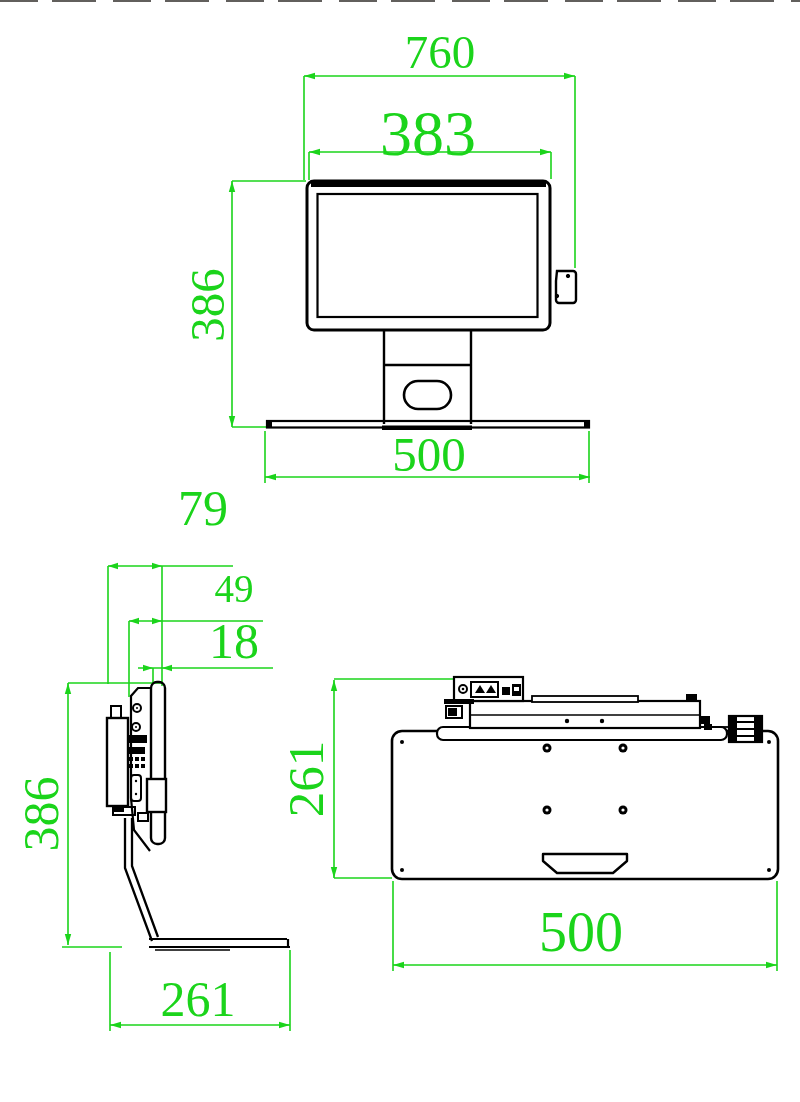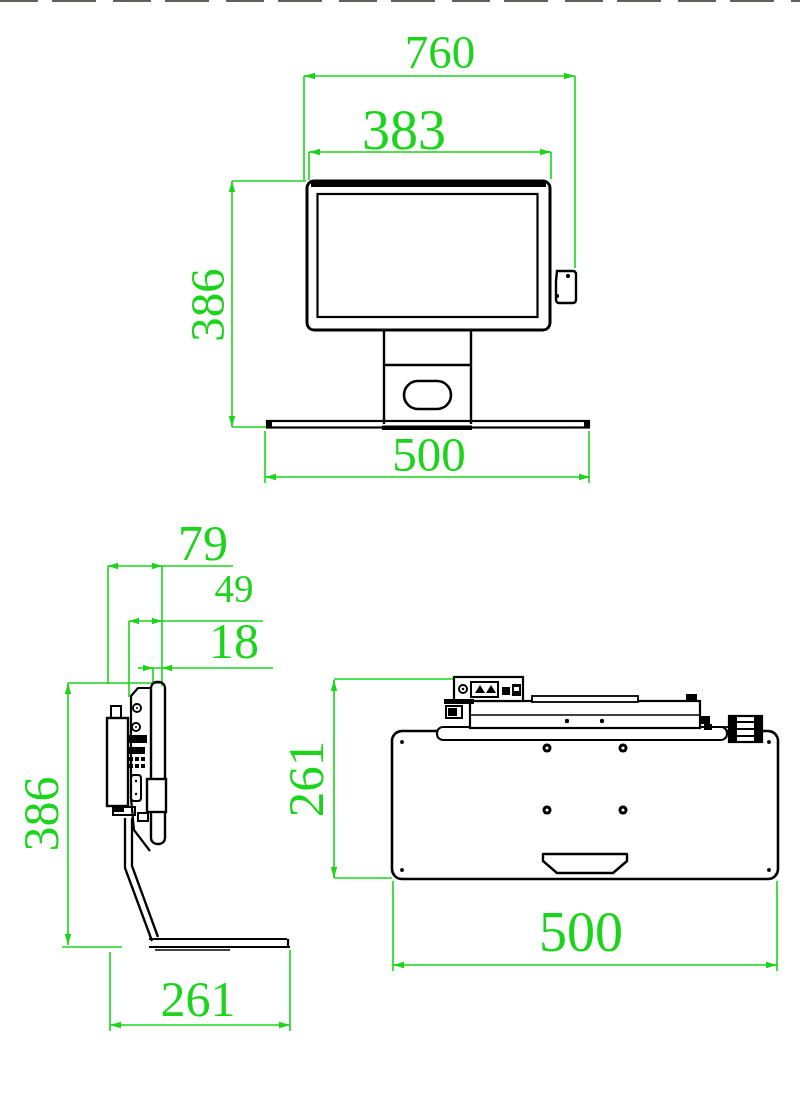--- a/index.html
+++ b/index.html
@@ -12,24 +12,24 @@
     background:repeating-linear-gradient(90deg,
       rgba(45,42,38,.75) 0 38px, rgba(255,255,255,0) 38px 52px,
       rgba(45,42,38,.75) 52px 96px, rgba(255,255,255,0) 96px 113px);
   }
   svg.drawing { position:absolute; left:0; top:0; }
   .dim-label {
     position:absolute; color:#1bd41b; line-height:1; white-space:nowrap;
     font-family:"Liberation Serif","DejaVu Serif",serif; font-weight:normal;
   }
   #d420  { left:440px; top:29px;  font-size:47px; transform:translateX(-50%); }
-  #d383  { left:404px; top:102px; font-size:56px; transform:translateX(-50%); }
+  #d383  { left:428px; top:102px; font-size:64px; transform:translateX(-50%); }
   #d386f { left:207px; top:305px; font-size:49px; transform:translate(-50%,-50%) rotate(-90deg); }
   #d500f { left:429px; top:430px; font-size:49px; transform:translateX(-50%); }
-  #d79   { left:203px; top:518px; font-size:50px; transform:translateX(-50%); }
+  #d79   { left:203px; top:483px; font-size:50px; transform:translateX(-50%); }
   #d49   { left:234px; top:569px; font-size:39px; transform:translateX(-50%); }
   #d14   { left:234px; top:616px; font-size:50px; transform:translateX(-50%); }
   #d386s { left:41px;  top:814px; font-size:50px; transform:translate(-50%,-50%) rotate(-90deg); }
   #d261s { left:198px; top:974px; font-size:50px; transform:translateX(-50%); }
   #d261r { left:306px; top:779px; font-size:51px; transform:translate(-50%,-50%) rotate(-90deg); }
   #d500r { left:581px; top:904px; font-size:56px; transform:translateX(-50%); }
   .grn { stroke:#1bd41b; stroke-width:1.6; fill:none; }
   .arw { fill:#1bd41b; stroke:none; }
   .blk { stroke:#000000; fill:none; }
 </style>

